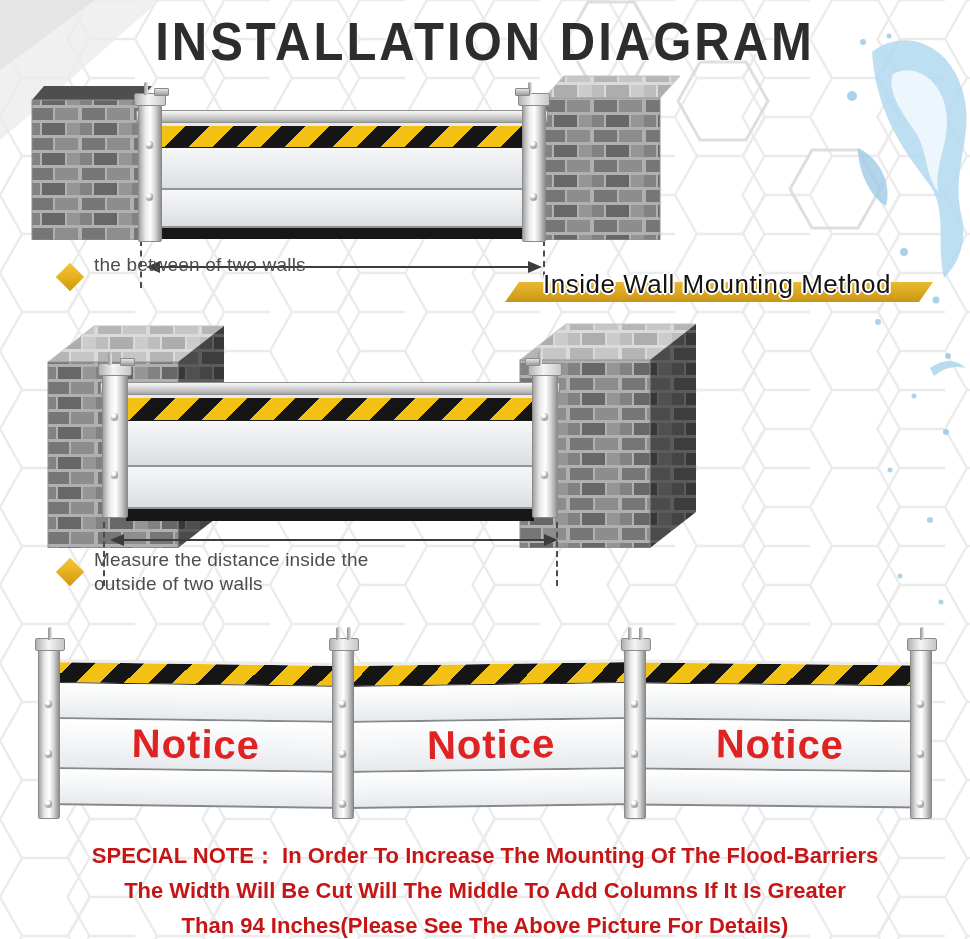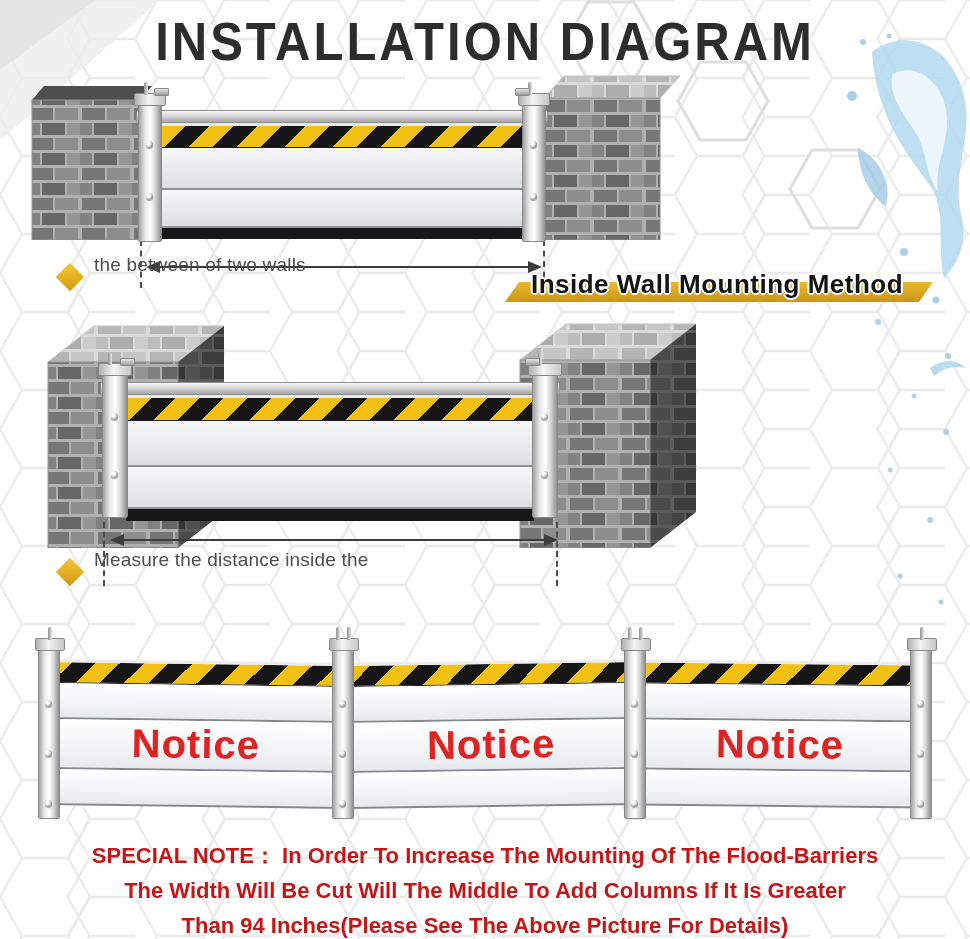--- a/index.html
+++ b/index.html
@@ -42,21 +42,21 @@
   .caption{position:absolute;font-size:19px;line-height:24px;color:#4d4d4d;letter-spacing:.2px;}
   .diamond{position:absolute;width:20px;height:20px;transform:rotate(45deg);
            background:linear-gradient(135deg,#f3c83c 0%,#e5ae1d 55%,#cf9712 100%);}
 
   
   .method-banner{position:absolute;height:42px;}
   .banner-strip{position:absolute;left:18px;right:14px;bottom:2px;height:20px;
                 background:linear-gradient(180deg,#e9b930 0%,#d5a01b 70%,#c8941a 100%);
                 transform:skewX(-35deg);}
   .banner-text{position:absolute;left:0;right:0;bottom:4px;text-align:center;
-               font-size:26px;font-weight:bold;color:#141414;letter-spacing:.5px;white-space:nowrap;
+               font-size:26px;font-weight:normal;color:#141414;letter-spacing:.5px;white-space:nowrap;
                text-shadow:-2px 0 0 #fff,2px 0 0 #fff,0 -2px 0 #fff,0 2px 0 #fff,
                            -1px -1px 0 #fff,1px -1px 0 #fff,-1px 1px 0 #fff,1px 1px 0 #fff;}
 
   
   .bottom-barrier{position:absolute;left:38px;top:615px;width:900px;height:215px;}
   .bsection{position:absolute;top:46px;height:146px;}
   .bboard{position:absolute;left:0;right:0;background:linear-gradient(180deg,#ffffff 0%,#f2f4f6 55%,#e7eaed 100%);
           border-bottom:2px solid #84898d;box-sizing:border-box;}
   .bhazard{position:absolute;left:0;right:0;top:0;height:24px;
            background:repeating-linear-gradient(135deg,#f2c113 0 17px,#151515 17px 34px);
@@ -229,20 +229,21 @@
   <div class="dashline" style="left:556px;top:522px;height:64px"></div>
   <svg class="abs" style="left:110px;top:531px" width="448" height="18">
     <line x1="10" y1="9" x2="438" y2="9" stroke="#3c3c3c" stroke-width="2"></line>
     <polygon points="0,9 14,3 14,15" fill="#3c3c3c"></polygon>
     <polygon points="448,9 434,3 434,15" fill="#3c3c3c"></polygon>
   </svg>
 
   <div class="diamond" style="left:60px;top:562px"></div>
   <div class="caption" style="left:94px;top:548px">
     <div class="cap-line">Measure the distance inside the</div>
+    <div class="cap-line">outside of two walls</div>
   </div>
 
 
   <div class="bottom-barrier">
     <div class="bsection" style="left:8px;width:300px;transform:rotate(0.8deg)">
       <div class="bhazard"></div>
       <div class="bboard" style="top:24px;height:36px"></div>
       <div class="bboard" style="top:60px;height:50px">
         <div class="notice">Notice</div>
       </div>

